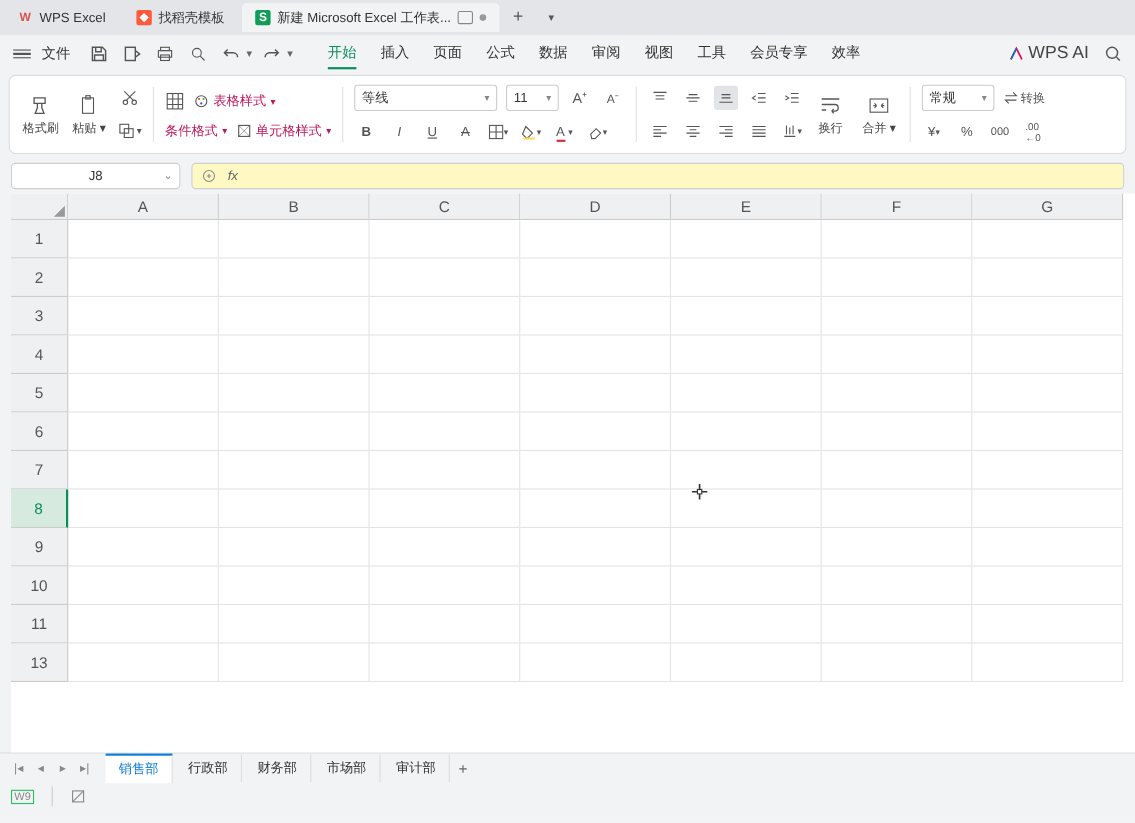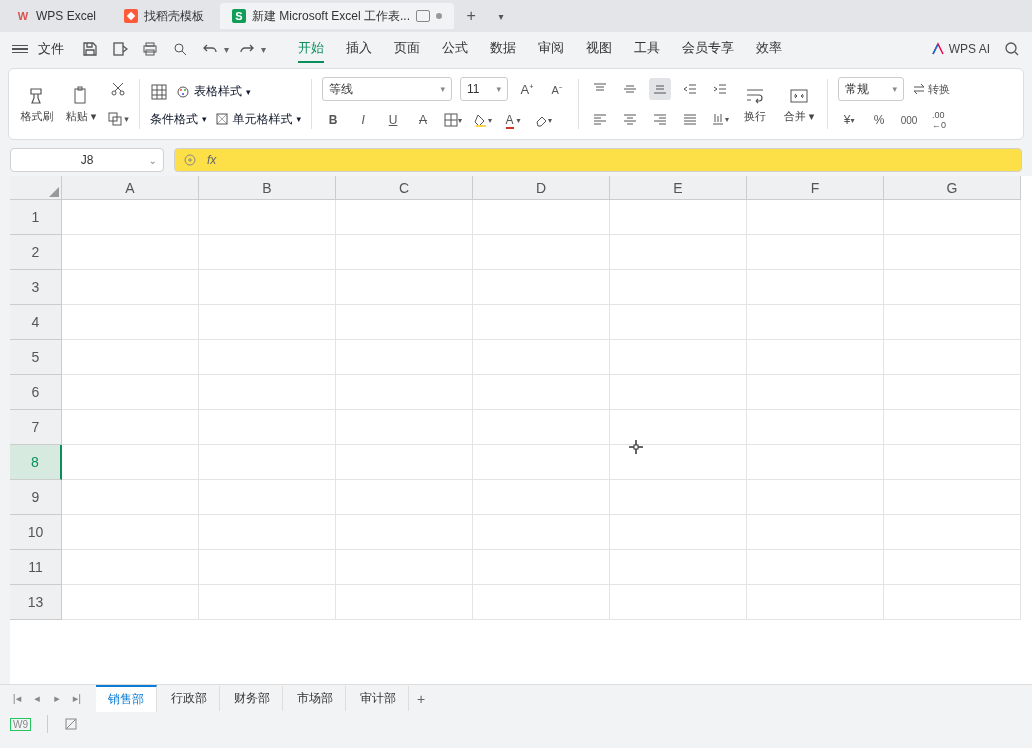--- a/index.html
+++ b/index.html
@@ -23,45 +23,45 @@
 .hamburger { width:16px;display:flex;flex-direction:column;gap:2px; }
 .hamburger span{height:1.5px;background:#555;}
 .file-label { font-size:13px; margin-right:8px; }
 .quick-btn { width:24px;height:24px;display:flex;align-items:center;justify-content:center;color:#555; cursor:pointer; }
 .quick-btn svg { width:16px;height:16px; }
 .sep-v { width:1px; height:18px; background:#ccc; margin:0 4px; }
 .menu-tabs { display:flex; gap: 22px; margin-left: 28px; }
 .menu-tab { font-size:13px; color:#333; padding: 4px 0; cursor:pointer; }
 .menu-tab.active { color:#0a8f5b; border-bottom: 2px solid #0a8f5b; font-weight:500; }
 .menu-right { margin-left:auto; display:flex; align-items:center; gap:10px; }
-.wpsai { display:flex;align-items:center;gap:4px;font-size:12px;color:#444; }
+.wpsai { display:flex;align-items:center;gap:4px;font-size:16px;color:#444; }
 .wpsai-logo { width:14px;height:14px; }
 
 
 .ribbon { height: 72px; background: #fff; border: 1px solid #dcdde0; border-radius: 6px; margin: 2px 8px 6px 8px; display:flex; align-items:center; padding: 0 10px; overflow:hidden; }
 .rgroup { display:flex; flex-direction:row; align-items:center; gap:8px; height:100%; }
 .rgroup-col { display:flex; flex-direction:column; align-items:center; justify-content:center; gap:2px; height:100%; font-size:11px; color:#444; cursor:pointer; min-width:36px; }
 .rgroup-col .ricon { height:22px; display:flex;align-items:center;justify-content:center; }
 .rgroup-col .rlabel { font-size:11px; }
 .rsep { width:1px; height:50px; background:#e0e0e0; margin: 0 10px; }
 .ribbon-2rows { display:flex; flex-direction:column; justify-content:center; gap:8px; height:100%; }
 .ribbon-row { display:flex; align-items:center; gap:8px; }
 .mini-btn { width:22px;height:22px;display:flex;align-items:center;justify-content:center;cursor:pointer;color:#555; border-radius:3px; }
 .mini-btn.active { background:#e2e4e7; }
 .dd { font-size:10px; color:#666; margin-left:-4px; }
 .font-select { width:130px;height:24px;border:1px solid #ccc;border-radius:3px;display:flex;align-items:center;padding:0 6px;font-size:12px;justify-content:space-between; }
 .size-select { width:48px;height:24px;border:1px solid #ccc;border-radius:3px;display:flex;align-items:center;padding:0 6px;font-size:12px;justify-content:space-between; }
 .fmt-select { width:66px;height:24px;border:1px solid #ccc;border-radius:3px;display:flex;align-items:center;padding:0 6px;font-size:12px;justify-content:space-between; }
-.label-row { display:flex;align-items:center;gap:4px;font-size:12px;color:#0f172a; }
+.label-row { display:flex;align-items:center;gap:4px;font-size:12px;color:#be185d; }
 
 
 .formula-row { height: 28px; display:flex; align-items:center; padding: 0 10px; gap:10px; margin-bottom: 2px; }
 .name-box { width:154px;height:24px;background:#fff;border:1px solid #d0d0d0;border-radius:4px;display:flex;align-items:center;justify-content:center;position:relative;font-size:12px; }
 .name-box .dd-arrow { position:absolute; right:6px; color:#888; font-size:10px; }
-.formula-bar { flex:1;height:24px;background:#fde047;border:1px solid #d0d0d0;border-radius:4px;display:flex;align-items:center;padding:0 8px; gap:10px; }
+.formula-bar { flex:1;height:24px;background:#fef9c3;border:1px solid #d0d0d0;border-radius:4px;display:flex;align-items:center;padding:0 8px; gap:10px; }
 .fx-icon { font-style:italic; font-size:12px; color:#666; }
 
 
 .grid-wrap { position:relative; height: 508px; background:#fff; margin: 0 0 0 10px; }
 .colhead-row { display:flex; height:24px; }
 .corner-cell { width:52px; border-right:1px solid #ccc; border-bottom:1px solid #ccc; background:#eef0f2; display:flex;align-items:flex-end;justify-content:flex-end;padding:2px; }
 .corner-tri { width:0;height:0;border-left:10px solid transparent;border-bottom:10px solid #999; }
 .colhead { width:137px; border-right:1px solid #ccc; border-bottom:1px solid #ccc; background:#eef0f2; display:flex;align-items:center;justify-content:center;font-size:14px;color:#555; }
 .gridbody { display:flex; flex-direction:column; }
 .grow { display:flex; height:35px; }

